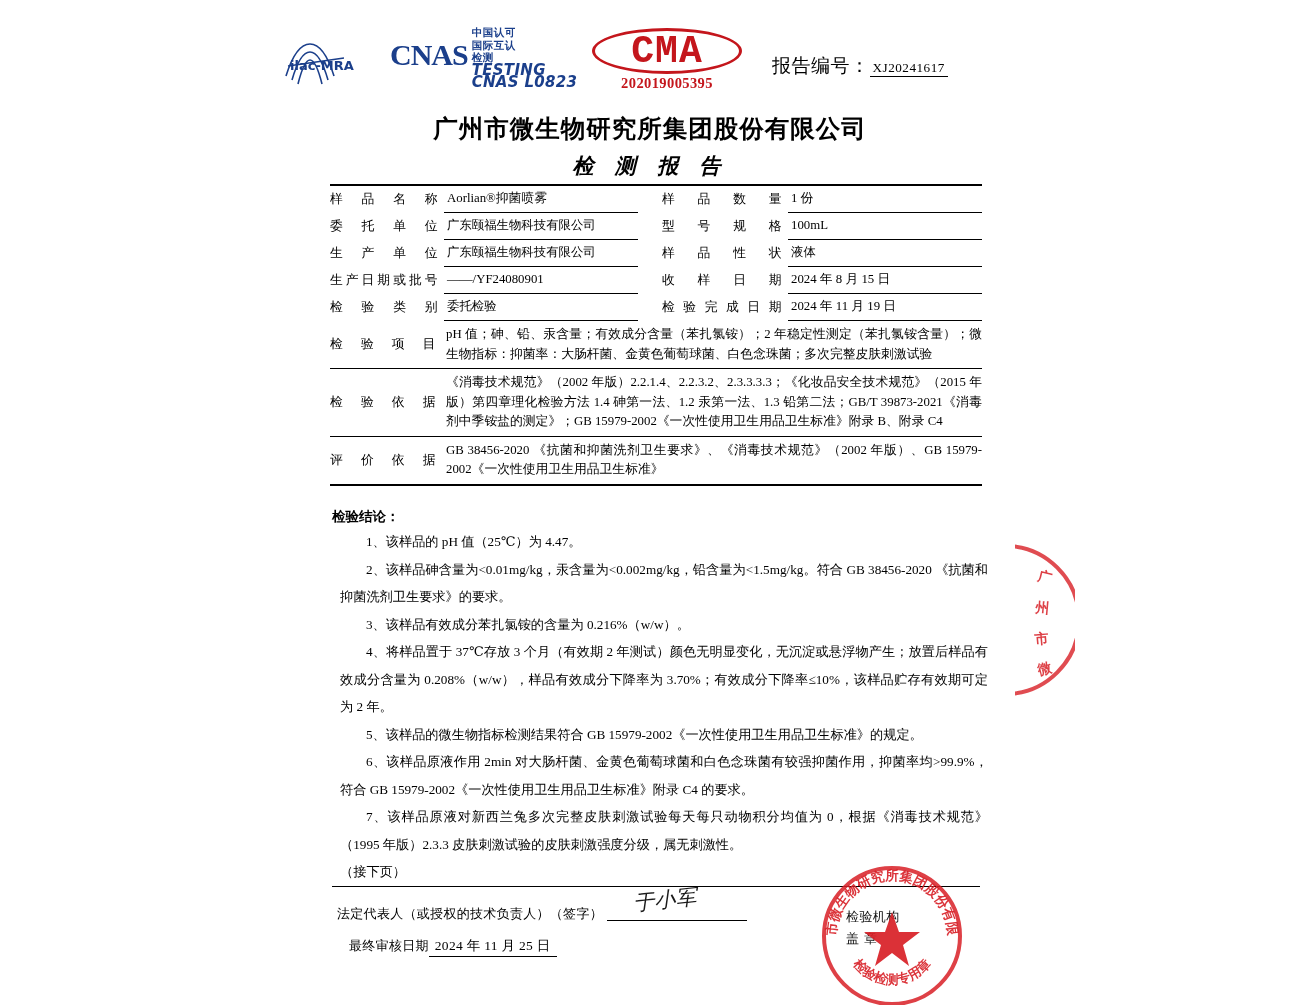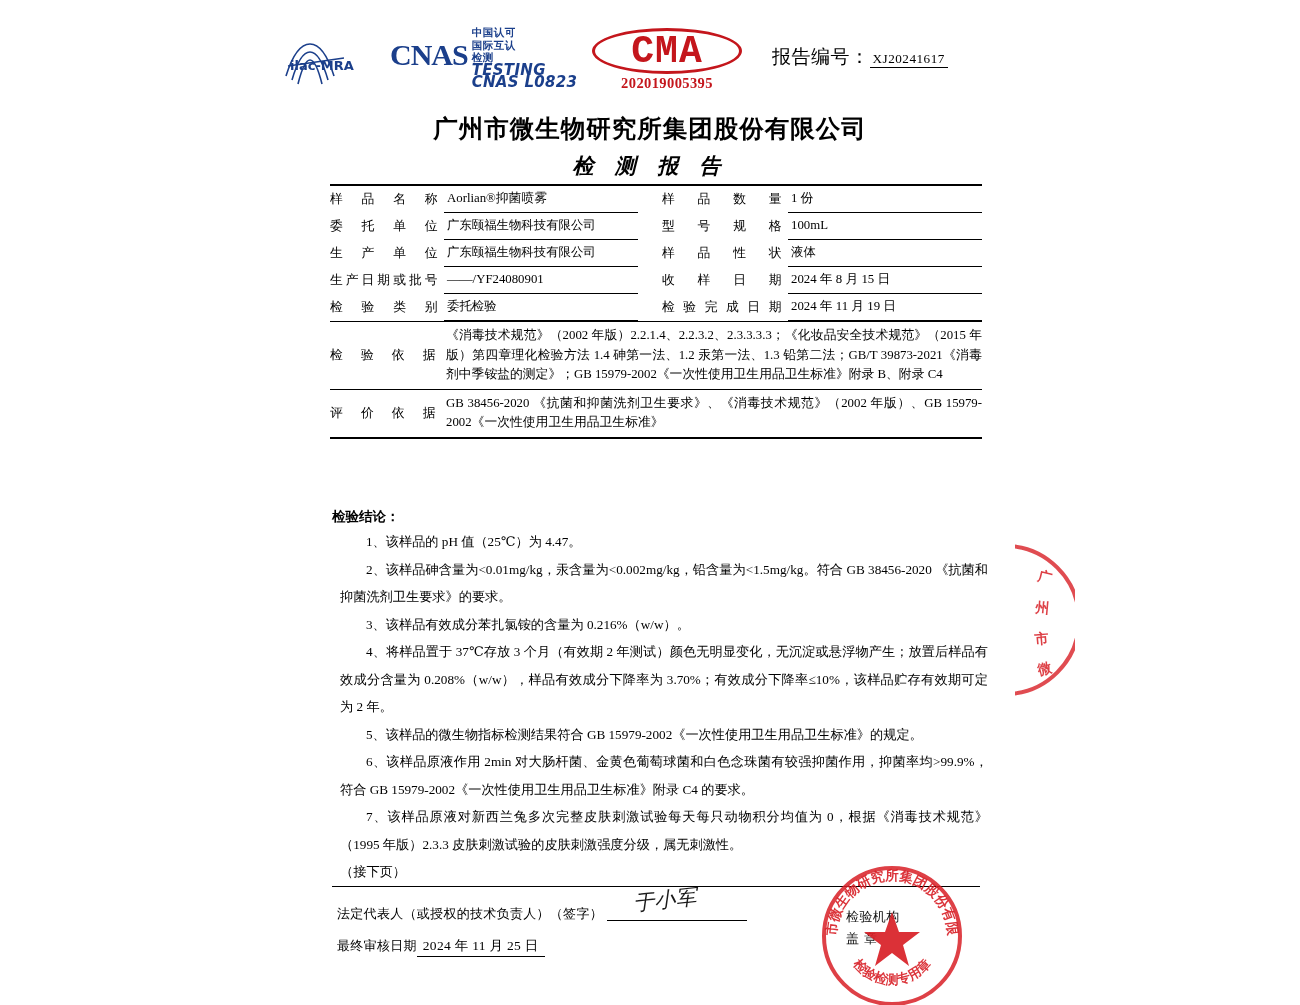--- a/index.html
+++ b/index.html
@@ -104,21 +104,21 @@
     font-size: 14.5px;
     letter-spacing: 0.4px;
     text-align: center;
     width: 150px;
     margin-top: 1px;
   }
 
   .report-no {
     position: absolute;
     left: 772px;
-    top: 44px;
+    top: 53px;
     font-size: 19px;
     font-family: "DejaVu Sans", sans-serif;
     letter-spacing: 0.5px;
   }
   .report-no .val {
     font-family: "Liberation Serif", serif;
   }
 
   
   .company {
@@ -269,21 +269,21 @@
     top: -17px;
     font-family: "DejaVu Serif", serif;
     font-size: 21px;
     font-style: italic;
     color: #1a1a1a;
     transform: rotate(-6deg);
     white-space: nowrap;
   }
   .date-row {
     position: absolute;
-    left: 337px;
+    left: 349px;
     top: 937px;
     font-family: "DejaVu Sans", sans-serif;
     font-size: 13px;
     letter-spacing: 0.3px;
   }
   .date-val {
     display: inline-block;
     border-bottom: 1px solid #000;
     padding: 0 6px 1px 6px;
     font-family: "Liberation Serif", serif;
@@ -394,20 +394,24 @@
         <td class="spacer"></td>
         <td class="lbl2">收 样 日 期</td>
         <td class="val">2024 年 8 月 15 日</td>
       </tr>
       <tr>
         <td class="lbl">检 验 类 别</td>
         <td class="val cn">委托检验</td>
         <td class="spacer"></td>
         <td class="lbl2">检 验 完 成 日 期</td>
         <td class="val">2024 年 11 月 19 日</td>
+      </tr>
+      <tr>
+        <td class="block-lbl">检 验 项 目</td>
+        <td class="block-val cn" colspan="4">pH 值；砷、铅、汞含量；有效成分含量（苯扎氯铵）；2 年稳定性测定（苯扎氯铵含量）；微生物指标：抑菌率：大肠杆菌、金黄色葡萄球菌、白色念珠菌；多次完整皮肤刺激试验</td>
       </tr>
       <tr class="sep">
             <td colspan="5"></td>
           </tr>
       <tr>
         <td class="block-lbl">检 验 依 据</td>
         <td class="block-val" colspan="4">《消毒技术规范》（2002 年版）2.2.1.4、2.2.3.2、2.3.3.3.3；《化妆品安全技术规范》（2015 年版）第四章理化检验方法 1.4 砷第一法、1.2 汞第一法、1.3 铅第二法；GB/T 39873-2021《消毒剂中季铵盐的测定》；GB 15979-2002《一次性使用卫生用品卫生标准》附录 B、附录 C4</td>
       </tr>
       <tr class="sep">
             <td colspan="5"></td>

